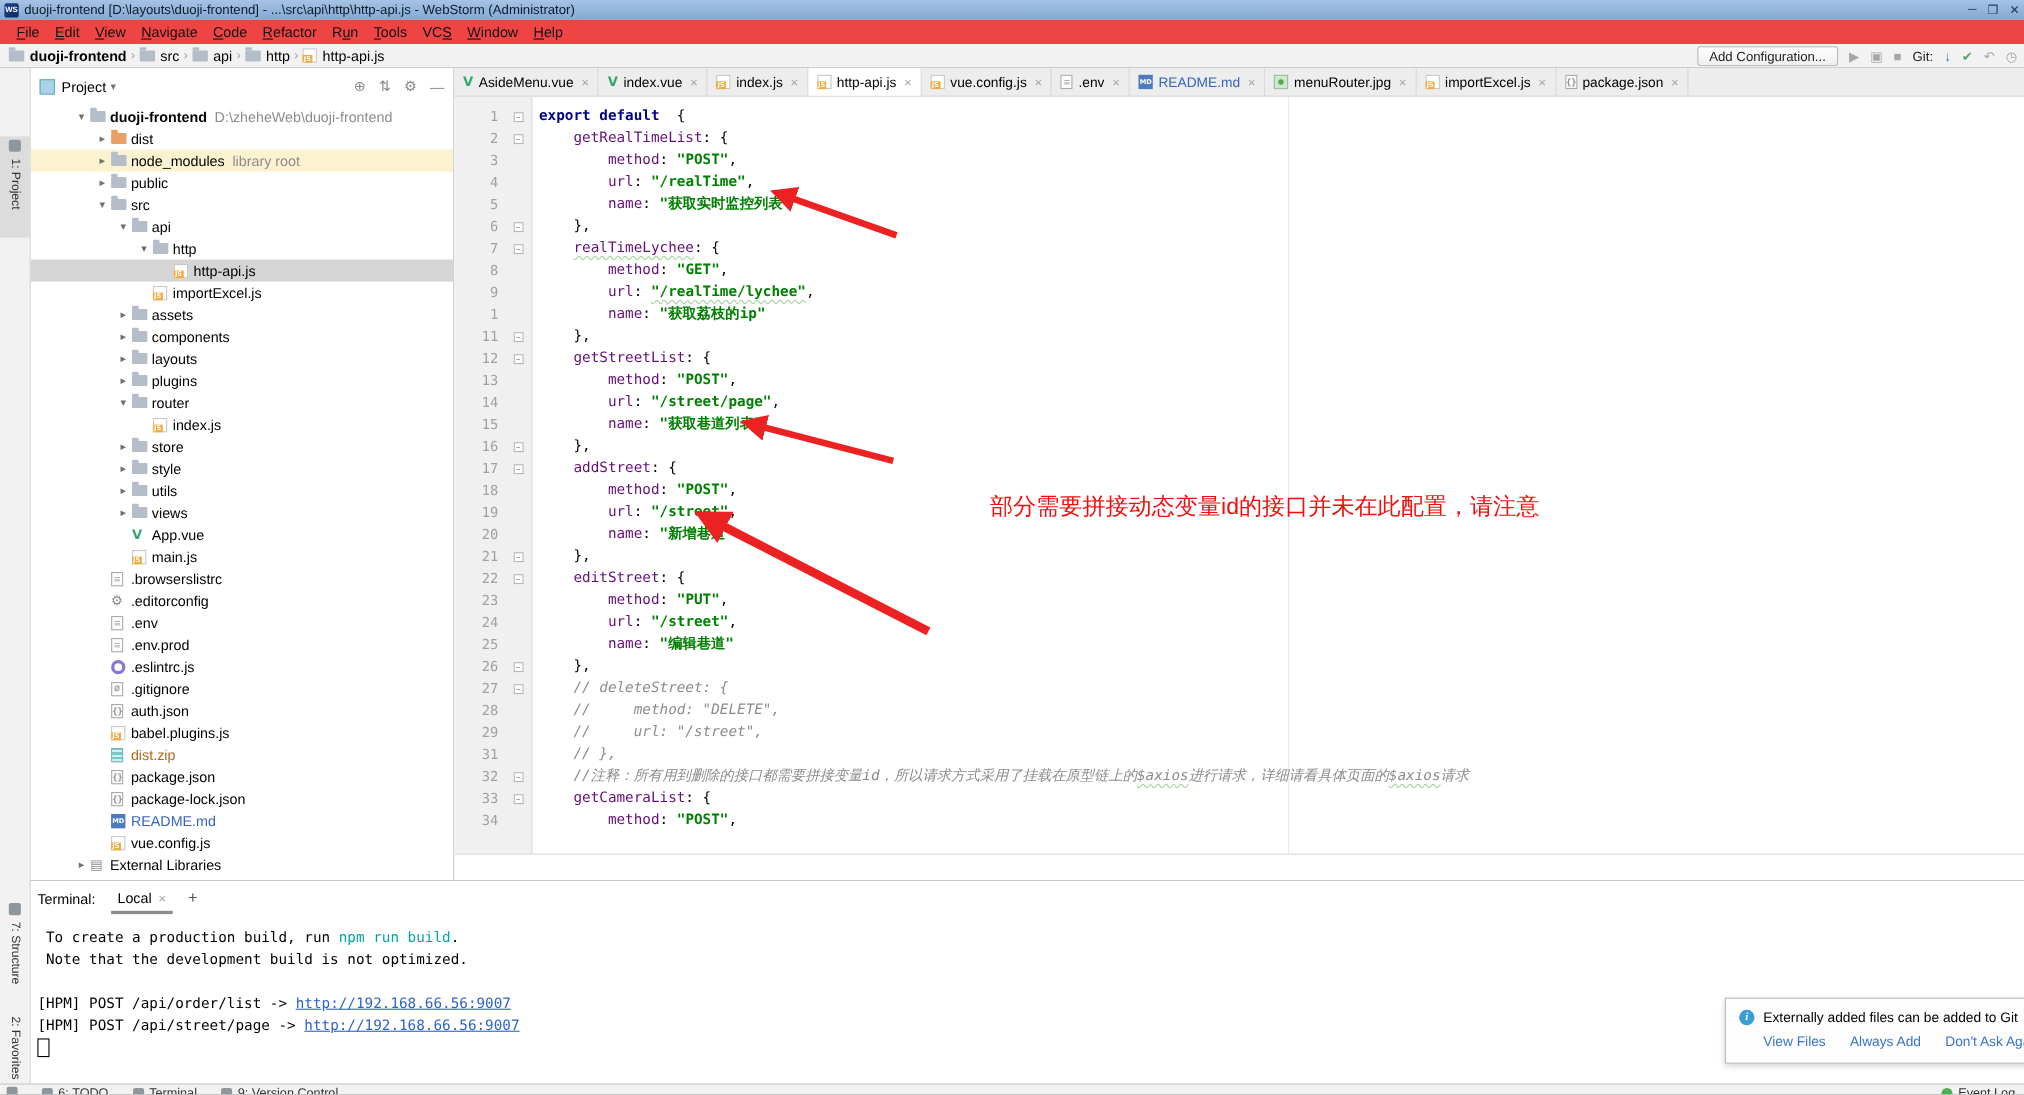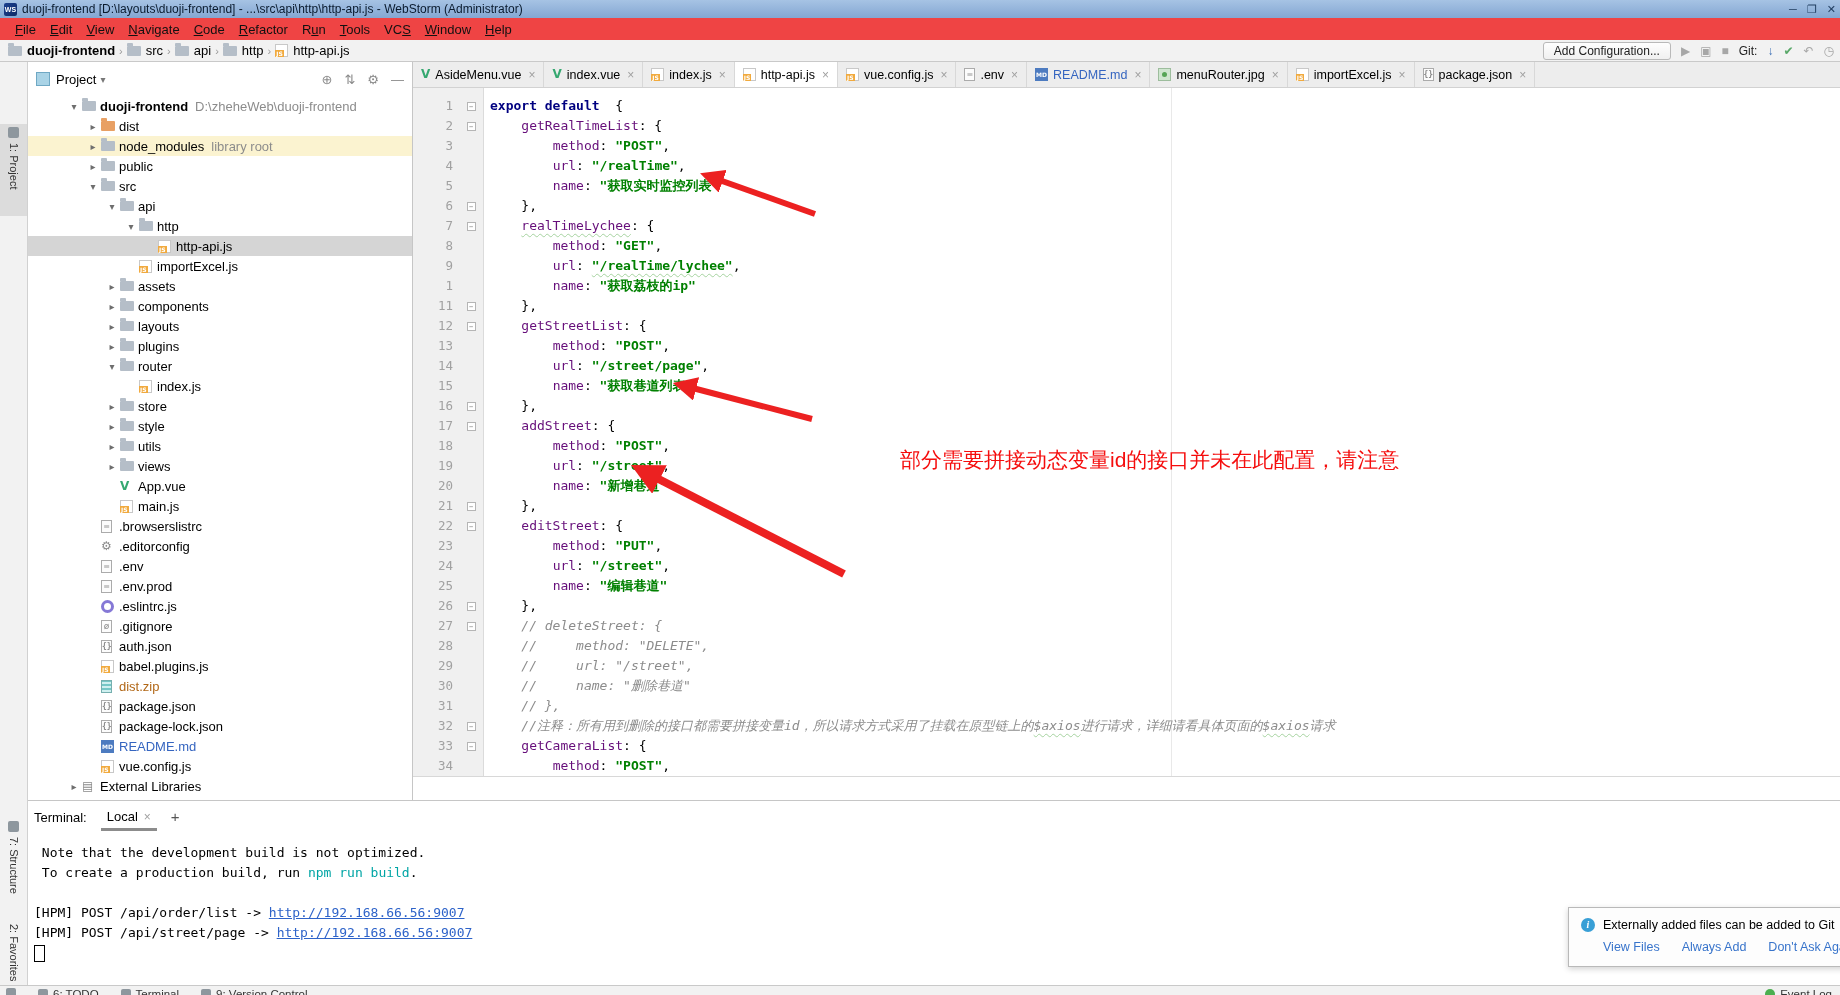--- a/index.html
+++ b/index.html
@@ -566,21 +566,20 @@
         <div class="cl"><span class="gn">20</span><span class="gf"></span><span class="ct"><span class="seg-p">        </span><span class="seg-pr">name</span><span class="seg-p">: </span><span class="seg-s">"新增巷道"</span></span></div>
         <div class="cl"><span class="gn">21</span><span class="gf"><span class="foldbox">−</span></span><span class="ct"><span class="seg-p">    },</span></span></div>
         <div class="cl"><span class="gn">22</span><span class="gf"><span class="foldbox">−</span></span><span class="ct"><span class="seg-p">    </span><span class="seg-pr">editStreet</span><span class="seg-p">: {</span></span></div>
         <div class="cl"><span class="gn">23</span><span class="gf"></span><span class="ct"><span class="seg-p">        </span><span class="seg-pr">method</span><span class="seg-p">: </span><span class="seg-s">"PUT"</span><span class="seg-p">,</span></span></div>
         <div class="cl"><span class="gn">24</span><span class="gf"></span><span class="ct"><span class="seg-p">        </span><span class="seg-pr">url</span><span class="seg-p">: </span><span class="seg-s">"/street"</span><span class="seg-p">,</span></span></div>
         <div class="cl"><span class="gn">25</span><span class="gf"></span><span class="ct"><span class="seg-p">        </span><span class="seg-pr">name</span><span class="seg-p">: </span><span class="seg-s">"编辑巷道"</span></span></div>
         <div class="cl"><span class="gn">26</span><span class="gf"><span class="foldbox">−</span></span><span class="ct"><span class="seg-p">    },</span></span></div>
         <div class="cl"><span class="gn">27</span><span class="gf"><span class="foldbox">−</span></span><span class="ct"><span class="seg-p">    </span><span class="seg-c">// deleteStreet: {</span></span></div>
         <div class="cl"><span class="gn">28</span><span class="gf"></span><span class="ct"><span class="seg-p">    </span><span class="seg-c">//     method: "DELETE",</span></span></div>
         <div class="cl"><span class="gn">29</span><span class="gf"></span><span class="ct"><span class="seg-p">    </span><span class="seg-c">//     url: "/street",</span></span></div>
-        <div class="cl"><span class="gn">30</span><span class="gf"></span><span class="ct"><span class="seg-p">    </span><span class="seg-c">//     name: "删除巷道"</span></span></div>
         <div class="cl"><span class="gn">31</span><span class="gf"></span><span class="ct"><span class="seg-p">    </span><span class="seg-c">// },</span></span></div>
         <div class="cl"><span class="gn">32</span><span class="gf"><span class="foldbox">−</span></span><span class="ct"><span class="seg-p">    </span><span class="seg-c">//注释：所有用到删除的接口都需要拼接变量id，所以请求方式采用了挂载在原型链上的</span><span class="seg-cT">$axios</span><span class="seg-c">进行请求，详细请看具体页面的</span><span class="seg-cT">$axios</span><span class="seg-c">请求</span></span></div>
         <div class="cl"><span class="gn">33</span><span class="gf"><span class="foldbox">−</span></span><span class="ct"><span class="seg-p">    </span><span class="seg-pr">getCameraList</span><span class="seg-p">: {</span></span></div>
         <div class="cl"><span class="gn">34</span><span class="gf"></span><span class="ct"><span class="seg-p">        </span><span class="seg-pr">method</span><span class="seg-p">: </span><span class="seg-s">"POST"</span><span class="seg-p">,</span></span></div>
       </div>
     <div id="editor-bottom-line"></div>
     <div id="annotation">部分需要拼接动态变量id的接口并未在此配置，请注意</div>
     <svg id="arrows" width="1427" height="688">
       <defs>
         <marker id="ah" markerWidth="4" markerHeight="4" refX="2.6" refY="2" orient="auto">
@@ -597,22 +596,22 @@
   <div class="abs" id="terminal">
     <div id="term-header">
       <span id="term-title">Terminal:</span>
       <span id="term-tab">
         <span>Local</span>
         <span class="close">×</span>
       </span>
       <span id="term-plus">+</span>
     </div>
     <div id="term-out">
+        <div class="tl"><span class="seg-t"> To create a production build, run </span><span class="seg-cmd">npm run build</span><span class="seg-t">.</span></div>
         <div class="tl"><span class="seg-t"> Note that the development build is not optimized.</span></div>
-        <div class="tl"><span class="seg-t"> To create a production build, run </span><span class="seg-cmd">npm run build</span><span class="seg-t">.</span></div>
         <div class="tl"></div>
         <div class="tl"><span class="seg-t">[HPM] POST /api/order/list -&gt; </span><span class="seg-lnk">http://192.168.66.56:9007</span></div>
         <div class="tl"><span class="seg-t">[HPM] POST /api/street/page -&gt; </span><span class="seg-lnk">http://192.168.66.56:9007</span></div>
         <div class="tl"><span id="term-cursor"></span></div>
       </div>
   </div>
 
   <div class="abs" id="notif">
     <div id="notif-row1">
       <span id="notif-ico">i</span>

